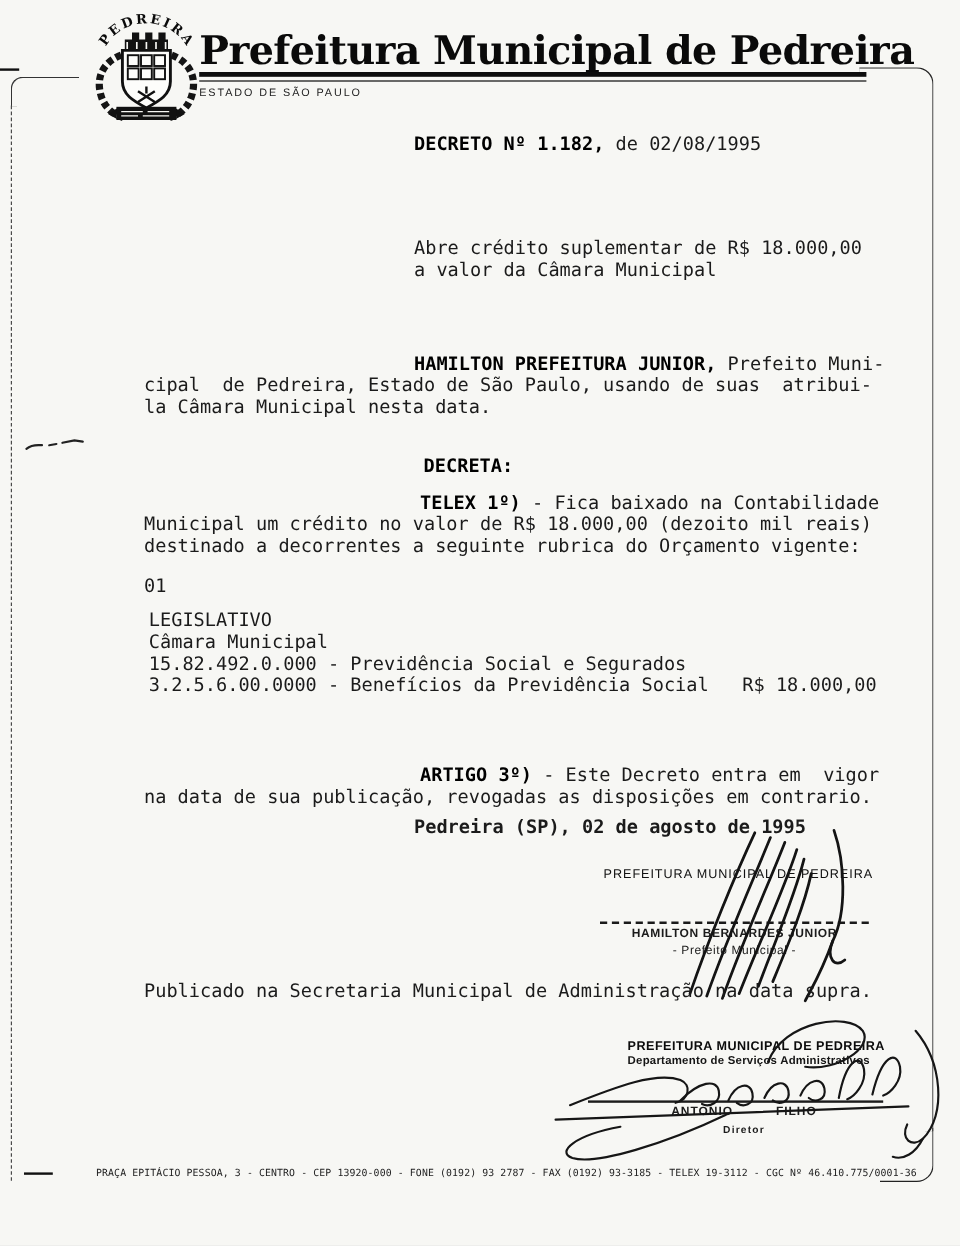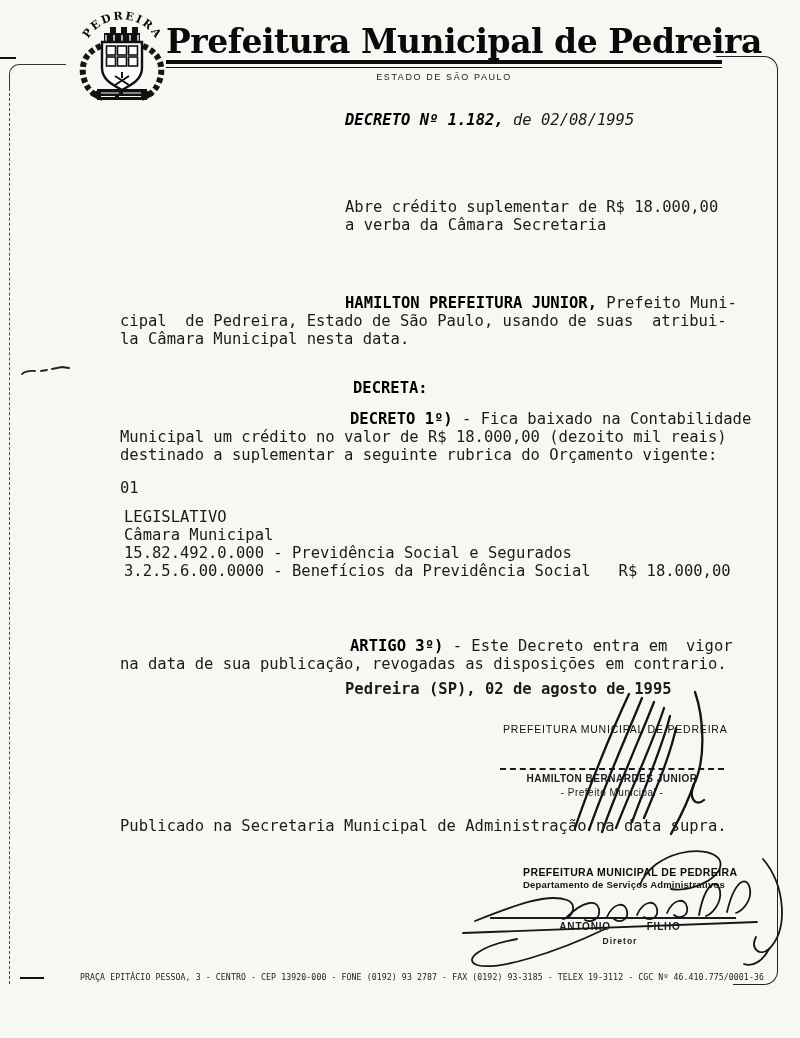--- a/index.html
+++ b/index.html
@@ -10,36 +10,36 @@
   .line b{font-weight:bold;color:#000;}
   .ind225{padding-left:225px;}
   .ind230{padding-left:230px;}
 
   
   .title{left:166px;top:22px;font-family:"DejaVu Serif", serif;font-weight:bold;
          font-size:33px;letter-spacing:-0.5px;color:#0a0a0a;}
   .rule-thick{left:166px;top:60px;width:556px;border-top:4px solid #0d0d0d;}
   .rule-thin{left:166px;top:67px;width:556px;border-top:1.5px solid #0d0d0d;}
   .edge-dash-left{left:0;top:57px;width:16px;border-top:2.5px solid #111;}
-  .subtitle{left:166px;top:72px;width:556px;text-align:center;
+  .subtitle{left:166px;top:72px;width:556px;
             font-family:"Liberation Sans", sans-serif;font-size:9px;letter-spacing:1.6px;color:#222;}
 
   
   .frame-topleft{left:9px;top:64px;width:56px;height:24px;
                  border-top:1.4px solid #333;border-left:1.4px solid #333;border-top-left-radius:10px;}
   .frame-left{left:9px;top:88px;height:896px;width:0;border-left:1.5px dashed #4a4a4a;}
   .frame-right{left:716px;top:56px;width:61px;height:886px;
                border-top:1.4px solid #222;border-right:1.6px solid #222;border-top-right-radius:14px;}
   .frame-bottomright{left:733px;top:940px;width:44px;height:44px;
                border-right:1.6px solid #222;border-bottom:1.8px solid #222;border-bottom-right-radius:14px;}
   .footer-seg-left{left:20px;top:977px;width:24px;border-top:2.5px solid #111;}
   .footer-text{left:44px;top:972px;font-size:8.2px;letter-spacing:0.1px;color:#222;white-space:pre;margin-left:36px;}
 
   
-  .b-decreto{left:345px;top:111px;font-style:italic;}
+  .b-decreto{left:345px;top:111px;}
   .b-summary{left:345px;top:198px;}
   .b-preamble{left:120px;top:294px;width:640px;}
   .b-decreta{left:353px;top:379px;}
   .b-art1{left:120px;top:410px;width:640px;}
   .b-01{left:120px;top:479px;}
   .b-budget{left:124px;top:508px;width:640px;}
   .b-art2{left:120px;top:592px;width:640px;}
   .b-art3{left:120px;top:637px;width:640px;}
   .b-date{left:345px;top:680px;font-weight:bold;text-align:center;}
   .b-publicado{left:120px;top:817px;}
@@ -117,35 +117,35 @@
 
   <div class="abs title">Prefeitura Municipal de Pedreira</div>
   <div class="abs rule-thick"></div>
   <div class="abs rule-thin"></div>
   <div class="abs subtitle">ESTADO DE SÃO PAULO</div>
 
   <div class="abs b-decreto line"><b>DECRETO Nº 1.182,</b><span> de 02/08/1995</span></div>
 
   <div class="abs b-summary">
     <div class="line">Abre crédito suplementar de R$ 18.000,00</div>
-    <div class="line">a verba da Câmara Secretaria</div>
+    <div class="line">a valor da Câmara Municipal</div>
   </div>
 
   <div class="abs b-preamble">
     <div class="line ind225"><b>HAMILTON PREFEITURA JUNIOR,</b><span> Prefeito Muni-</span></div>
     <div class="line">cipal  de Pedreira, Estado de São Paulo, usando de suas  atribui-</div>
     <div class="line">la Câmara Municipal nesta data.</div>
   </div>
 
   <div class="abs b-decreta line"><b>DECRETA:</b></div>
 
   <div class="abs b-art1">
-    <div class="line ind230"><b>DECRETO 1º)</b><span> - Fica baixado na Contabilidade</span></div>
+    <div class="line ind230"><b>TELEX 1º)</b><span> - Fica baixado na Contabilidade</span></div>
     <div class="line">Municipal um crédito no valor de R$ 18.000,00 (dezoito mil reais)</div>
-    <div class="line">destinado a suplementar a seguinte rubrica do Orçamento vigente:</div>
+    <div class="line">destinado a decorrentes a seguinte rubrica do Orçamento vigente:</div>
   </div>
 
   <div class="abs b-01 line">01</div>
 
   <div class="abs b-budget">
     <div class="line">LEGISLATIVO</div>
     <div class="line">Câmara Municipal</div>
     <div class="line">15.82.492.0.000 - Previdência Social e Segurados</div>
     <div class="line">3.2.5.6.00.0000 - Benefícios da Previdência Social   R$ 18.000,00</div>
   </div>

